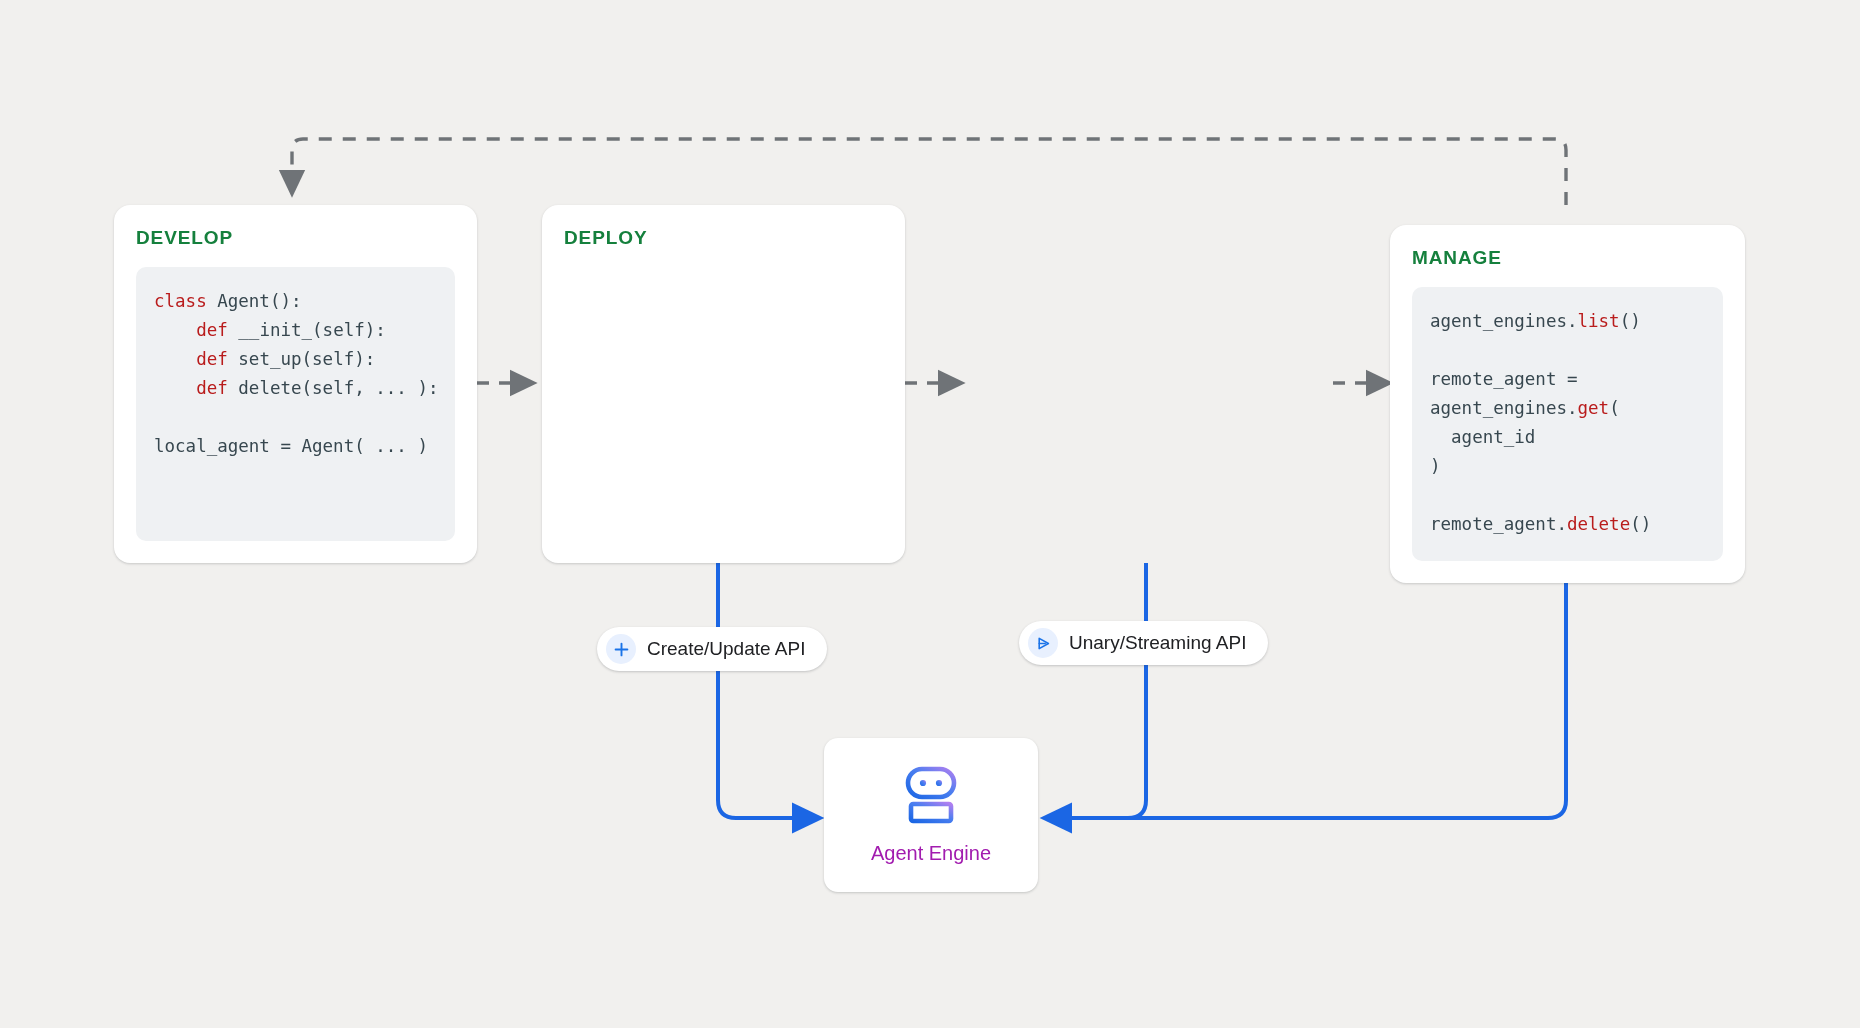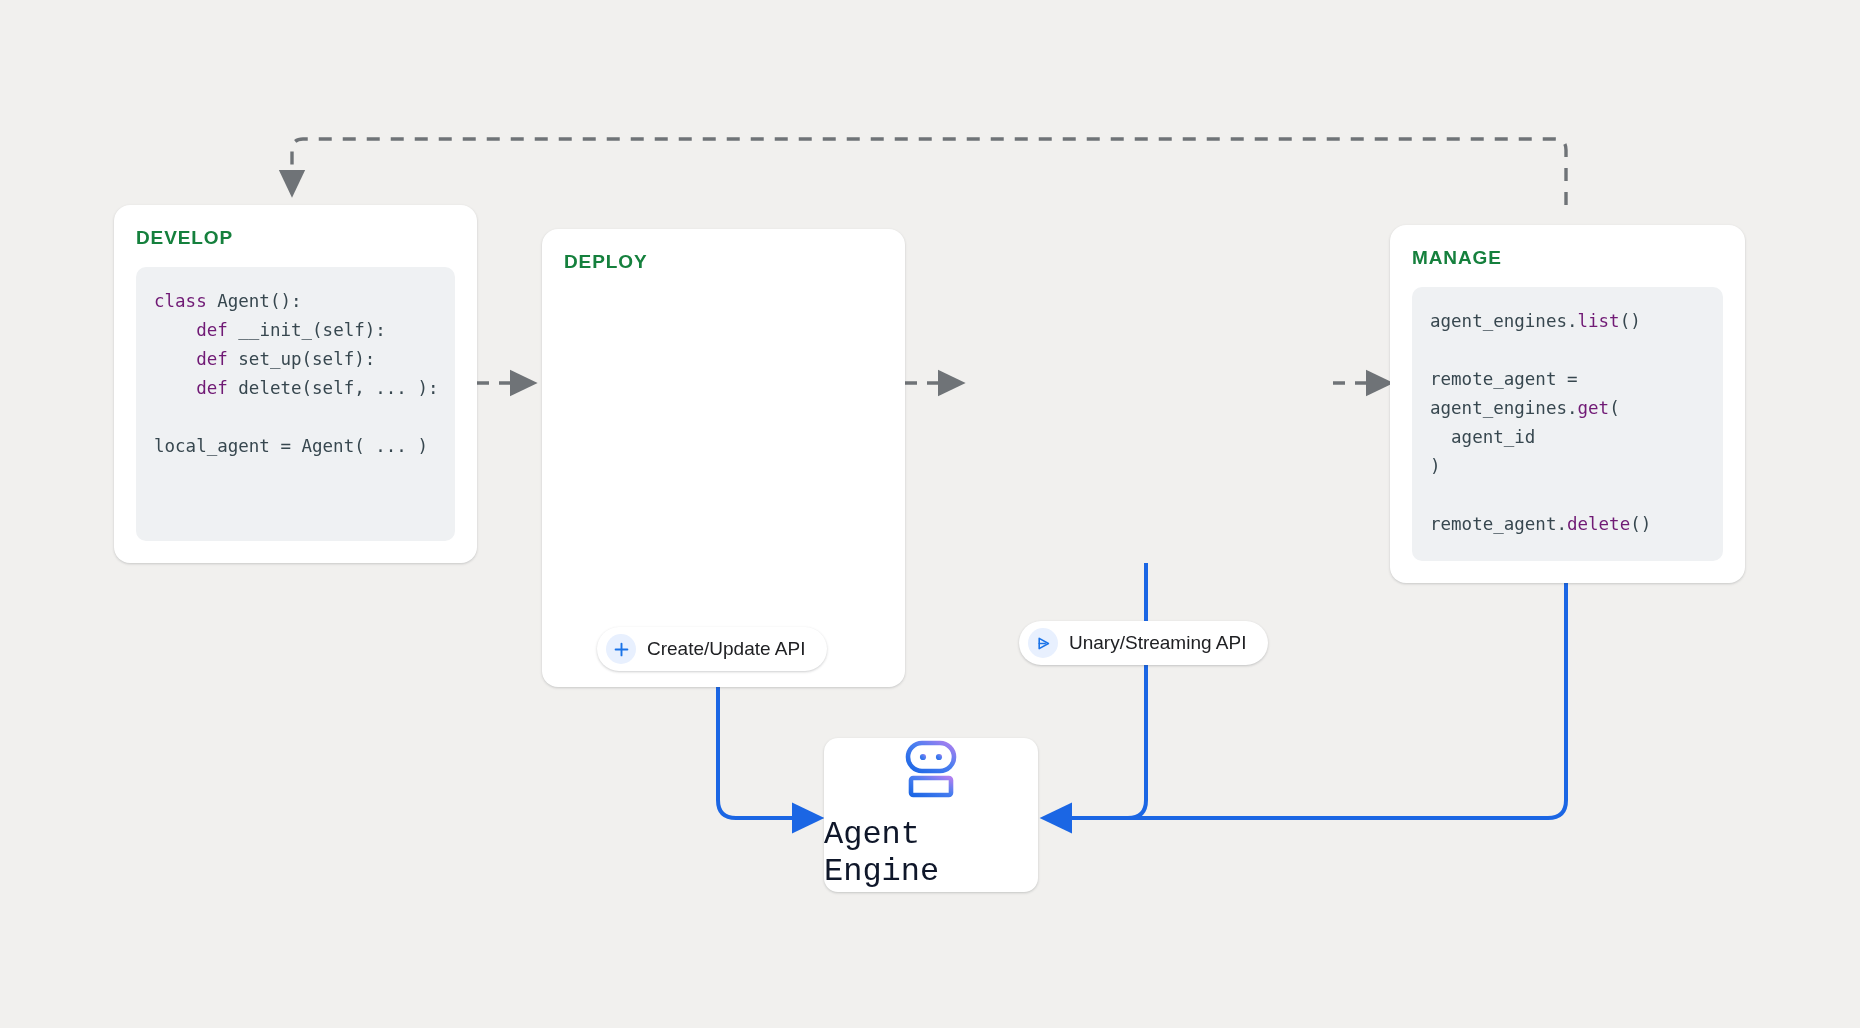--- a/index.html
+++ b/index.html
@@ -55,21 +55,21 @@
     background: #eff1f3;
     border-radius: 10px;
     padding: 20px 18px;
     font-family: "DejaVu Sans Mono", monospace;
     font-size: 17.5px;
     line-height: 29px;
     color: #37474f;
     white-space: pre;
     overflow: hidden;
   }
-  .kw      { color: #701a75; }
+  .kw      { color: #b91c1c; }
   .comment { color: #9aa0a6; }
 
   
   .pill {
     position: absolute;
     height: 44px;
     display: flex;
     align-items: center;
     gap: 11px;
     padding: 0 22px 0 9px;
@@ -105,23 +105,23 @@
     border-radius: 14px;
     box-shadow: 0 1px 3px rgba(60,64,67,0.15), 0 1px 2px rgba(60,64,67,0.10);
     display: flex;
     flex-direction: column;
     align-items: center;
     justify-content: center;
     gap: 14px;
     z-index: 5;
   }
   #engine-label {
-    font-size: 32px;
-    color: #0f172a;
-    font-family: Liberation Mono, monospace;
+    font-size: 20px;
+    color: #a21caf;
+    font-family: Liberation Sans, sans-serif;
   }
 </style>
 </head>
 <body>
 
 <div id="stage">
 
   <svg id="wires" viewBox="0 0 1860 1028" width="1860" height="1028">
     <defs>
       <marker id="mk-gray" markerWidth="9" markerHeight="9" refX="3.6" refY="4.5" orient="auto">
@@ -167,21 +167,21 @@
   <div class="card" style="left:114px; top:205px; width:363px; height:358px;">
     <div class="card-title">DEVELOP</div>
     <div class="code"><span class="kw">class </span><span>Agent():</span>
 <span>    </span><span class="kw">def </span><span>__init_(self):</span>
 <span>    </span><span class="kw">def </span><span>set_up(self):</span>
 <span>    </span><span class="kw">def </span><span>delete(self, ... ):</span>
 <span></span>
 <span>local_agent = Agent( ... )</span></div>
   </div>
 
-  <div class="card" style="left:542px; top:205px; width:363px; height:458px;margin-top:24px;">
+  <div class="card" style="left:542px; top:205px; width:363px; height:358px;">
     <div class="card-title">DEPLOY</div>
   </div>
 
 
   <div class="card" style="left:1390px; top:205px; width:355px; height:358px;margin-top:20px;">
     <div class="card-title">MANAGE</div>
     <div class="code"><span>agent_engines.</span><span class="kw">list</span><span>()</span>
 <span></span>
 <span>remote_agent =</span>
 <span>agent_engines.</span><span class="kw">get</span><span>(</span>

